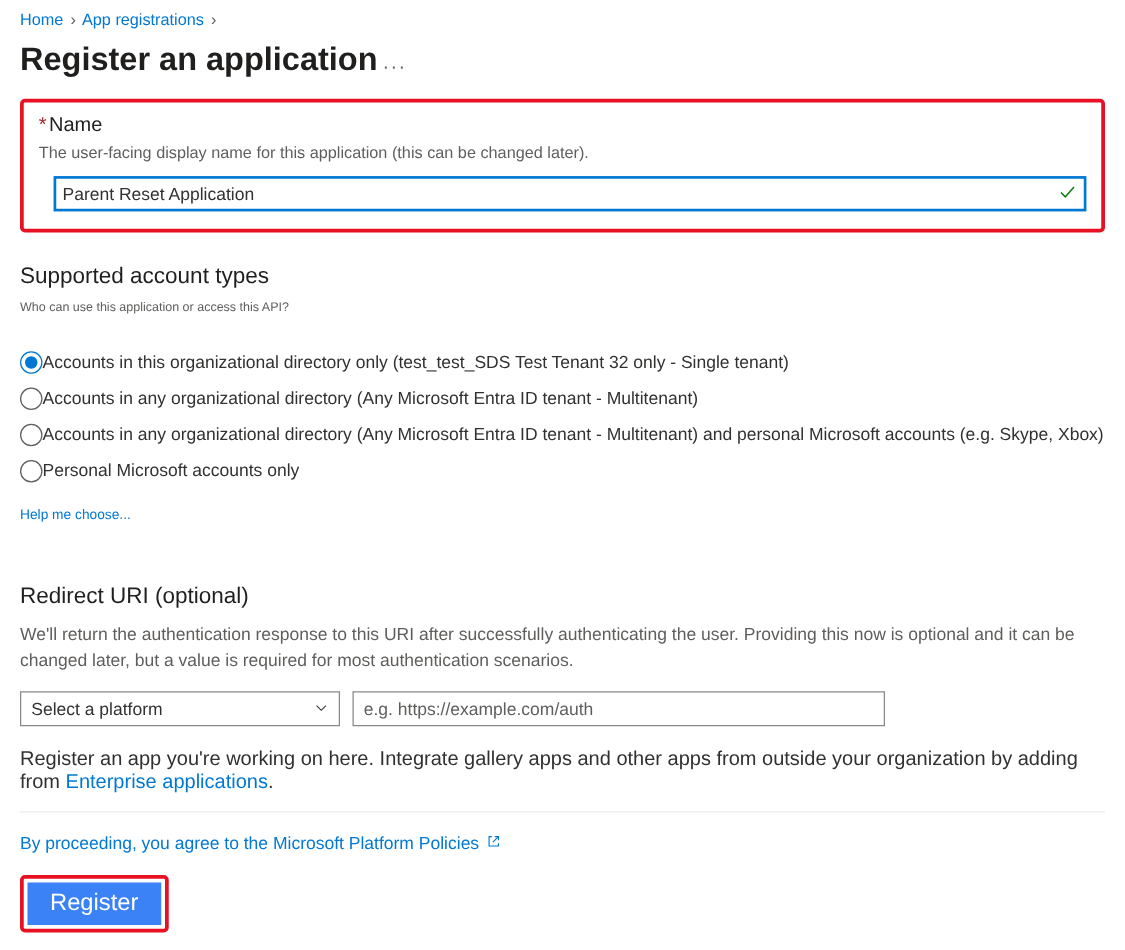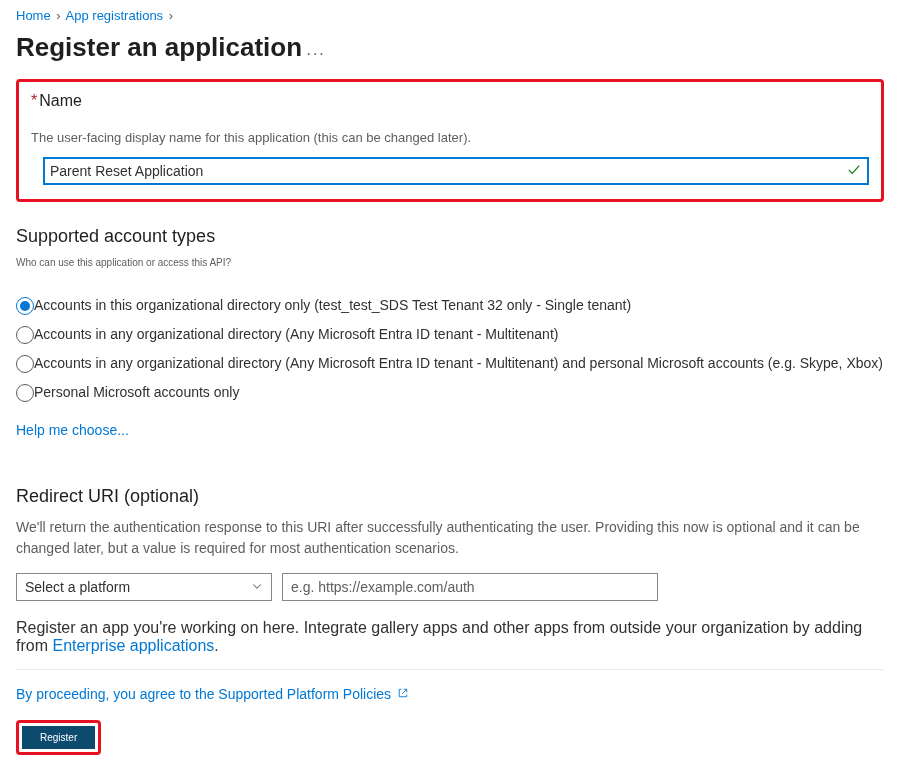--- a/index.html
+++ b/index.html
@@ -17,21 +17,21 @@
     .breadcrumb .sep { color: #605e5c; margin: 0 2px; }
     .page-title-row { display: flex; align-items: flex-end; margin-bottom: 12px; }
     h1 { font-size: 26px; font-weight: 600; margin: 0 0 4px 0; color: #201f1e; }
     .more-dots { color: #605e5c; cursor: pointer; font-size: 16px; letter-spacing: 1px; padding: 4px;}
     .highlight-box {
       border: 3px solid #e81123;
       border-radius: 4px;
       padding: 10px 12px 14px 12px;
       margin-bottom: 24px;
     }
-    .field-label { font-size: 16px; font-weight: 400; margin-bottom: 20px; color:#201f1e;}
+    .field-label { font-size: 16px; font-weight: 400; margin-bottom: 4px; color:#201f1e;}
     .req-star { color: #a4262c; margin-right: 2px; }
     .field-desc { color: #605e5c; font-size: 13px; margin-bottom: 12px; }
     .name-input-wrap { position: relative; padding-left: 12px; }
     .name-input {
       width: 100%;
       border: 1px solid #0078d4;
       outline: 2px solid #0078d4;
       outline-offset: -2px;
       padding: 5px 28px 5px 6px;
       font-size: 14px;
@@ -46,44 +46,44 @@
     .radio-row { display: flex; align-items: flex-start; margin-bottom: 10px; }
     .radio-outer {
       width: 18px; height: 18px; border-radius: 50%; border: 1px solid #605e5c;
       display: inline-flex; align-items: center; justify-content: center;
       flex-shrink: 0; margin-top: 1px; cursor: pointer;
     }
     .radio-outer.selected { border-color: #0078d4; }
     .radio-inner { width: 10px; height: 10px; border-radius: 50%; background: #0078d4; display:none;}
     .radio-outer.selected .radio-inner { display:block; }
     .radio-label { font-size: 14px; color: #323130; line-height: 1.35; cursor: pointer; }
-    .help-link { margin-top: 10px; display: inline-block; font-size: 14px; }
+    .help-link { margin-top: 10px; display: inline-block; font-size: 11px; }
     .redirect-desc { color: #605e5c; font-size: 14px; line-height: 1.5; margin-bottom: 14px; }
     .redirect-row { display: flex; gap: 10px; margin-bottom: 18px; }
     .platform-select {
       position: relative;
       width: 256px; border: 1px solid #8a8886; background: #fff;
       padding: 5px 28px 5px 8px; font-size: 14px; color: #323130; cursor: pointer;
     }
     .chev { position: absolute; right: 8px; top: 50%; transform: translateY(-50%); color:#323130;}
     .uri-input {
-      width: 376px; border: 1px solid #8a8886; padding: 5px 8px;
+      width: 426px; border: 1px solid #8a8886; padding: 5px 8px;
       font-size: 14px; color: #323130;
     }
     .uri-input::placeholder { color: #605e5c; }
     .integrate-note { font-size: 16px; color: #323130; margin-bottom: 14px; }
     hr.divider { border: none; border-top: 1px solid #edebe9; margin: 0 0 16px 0; }
     .consent-row { display: inline-flex; align-items: center; gap: 6px; margin-bottom: 18px; }
     .ext-icon { color: #0078d4; }
     .register-btn-wrap {
       display: inline-block; border: 3px solid #e81123; border-radius: 4px; padding: 3px;
     }
     button.register-btn {
-      background: #0c4a6e; color: #ffffff; border: none;
-      padding: 6px 18px; font-size: 10px; cursor: pointer; font-weight: 400;
+      background: #3b82f6; color: #ffffff; border: none;
+      padding: 6px 18px; font-size: 19px; cursor: pointer; font-weight: 400;
     }
     .spacer { height: 38px; }
   </style>
 </head>
 <body>
 
 
 
 
 <div class="breadcrumb">
@@ -161,21 +161,21 @@
   </div>
   <div class="integrate-note">
     <span>Register an app you're working on here. Integrate gallery apps and other apps from outside your organization by adding from </span><a>Enterprise applications</a><span>.</span>
   </div>
 </div>
 
 <hr class="divider">
 
 
 <div class="consent-row">
-  <a><span style="color:#0078d4;">By proceeding, you agree to the </span><span>Supported Platform Policies</span></a>
+  <a><span style="color:#0078d4;">By proceeding, you agree to the </span><span>Microsoft Platform Policies</span></a>
   <span class="ext-icon">
     <svg width="12" height="12" viewBox="0 0 16 16">
         <path fill="none" stroke="#0078d4" stroke-width="1.2" d="M6 3 H3 V13 H13 V10 M9 3 H13 V7 M13 3 L7 9"></path>
       </svg>
   </span>
 </div>
 <br>
 <div class="register-btn-wrap">
   <button class="register-btn">Register</button>
 </div>

